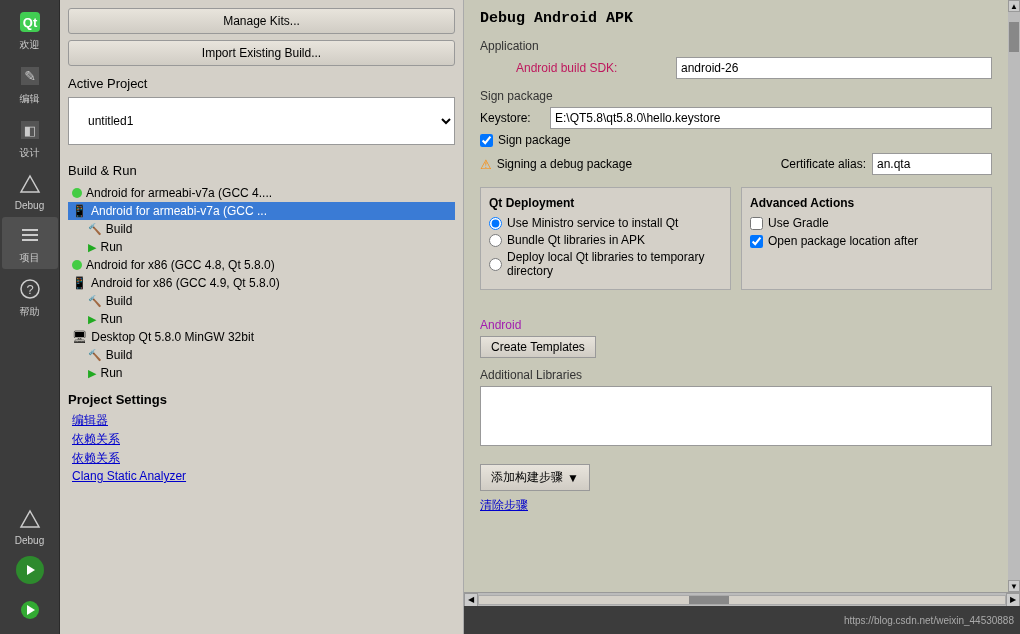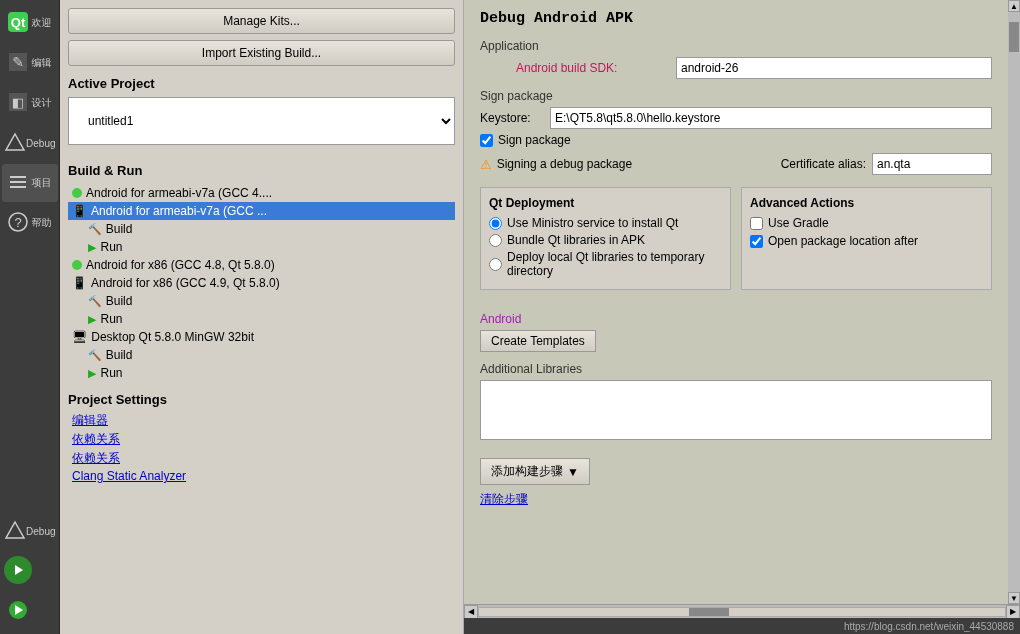--- a/index.html
+++ b/index.html
@@ -12,21 +12,21 @@
       display: flex;
       flex-direction: column;
       align-items: center;
       padding: 4px 0;
       gap: 2px;
       border-right: 1px solid #2a2a2a;
     }
     .icon-item {
       width: 56px;
       display: flex;
-      flex-direction: row;
+      flex-direction: column;
       align-items: center;
       padding: 4px 2px;
       cursor: pointer;
       color: #ccc;
       font-size: 10px;
       border-radius: 3px;
     }
     .icon-item.active { background: #505050; }
     .icon-item .icon-shape {
       width: 28px;
@@ -65,21 +65,21 @@
       background: linear-gradient(to bottom, #e8e4dc, #d0ccc4);
       border: 1px solid #999;
       border-radius: 3px;
       cursor: pointer;
       font-size: 12px;
       color: #000;
       text-align: center;
     }
 
     .section-title {
-      font-weight: bold;
+      font-weight: normal;
       font-size: 13px;
       margin: 10px 0 6px 0;
       color: #000;
     }
 
     .project-select {
       width: 100%;
       padding: 15px;
       border: 1px solid #999;
       background: #fff;
@@ -223,21 +223,21 @@
       border: 1px solid #999;
       background: #fff;
       font-size: 12px;
       height: 22px;
     }
 
     
     .deployment-row {
       display: flex;
       gap: 10px;
-      margin-bottom: 22px;
+      margin-bottom: 28px;
     }
     .deployment-col {
       flex: 1;
       background: #d4d0c8;
       border: 1px solid #aaa;
       padding: 8px;
     }
     .deployment-col-title {
       font-size: 12px;
       font-weight: bold;
@@ -298,21 +298,21 @@
       display: block;
       color: #0000cc;
       text-decoration: underline;
       cursor: pointer;
       font-size: 12px;
       margin-top: 6px;
       font-family: 'Courier New', monospace;
     }
 
     .status-bar {
-      height: 16px;
+      height: 28px;
       background: #3c3c3c;
       display: flex;
       align-items: center;
       padding: 0 6px;
       color: #aaa;
       font-size: 10px;
       justify-content: flex-end;
     }
 
     .vertical-scrollbar {

